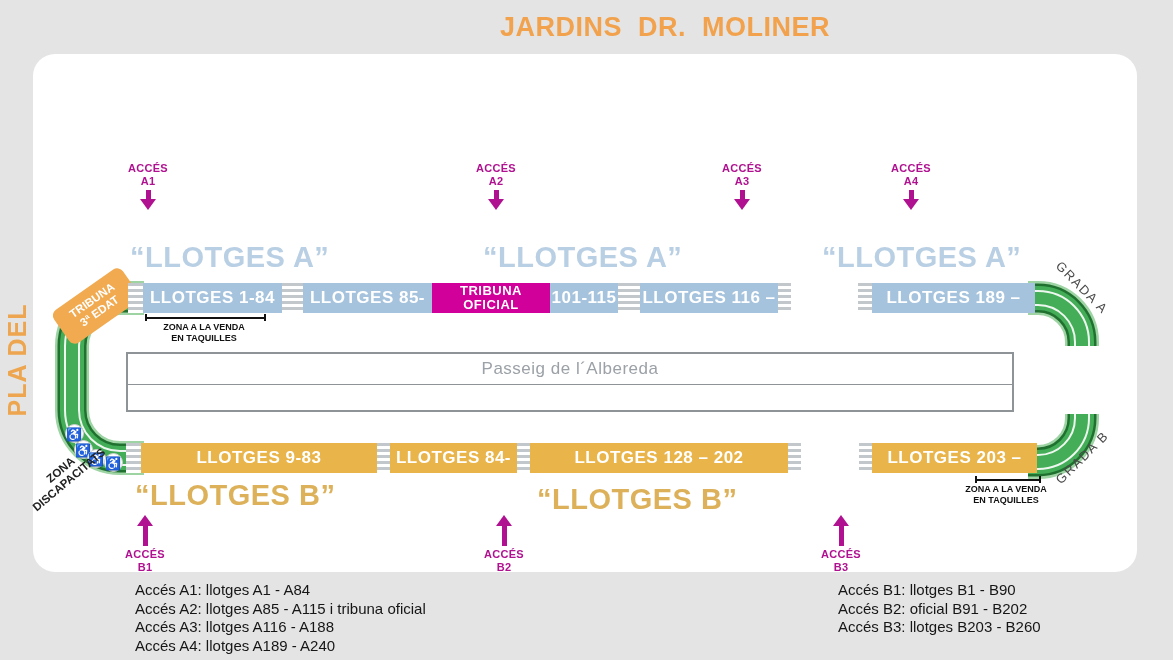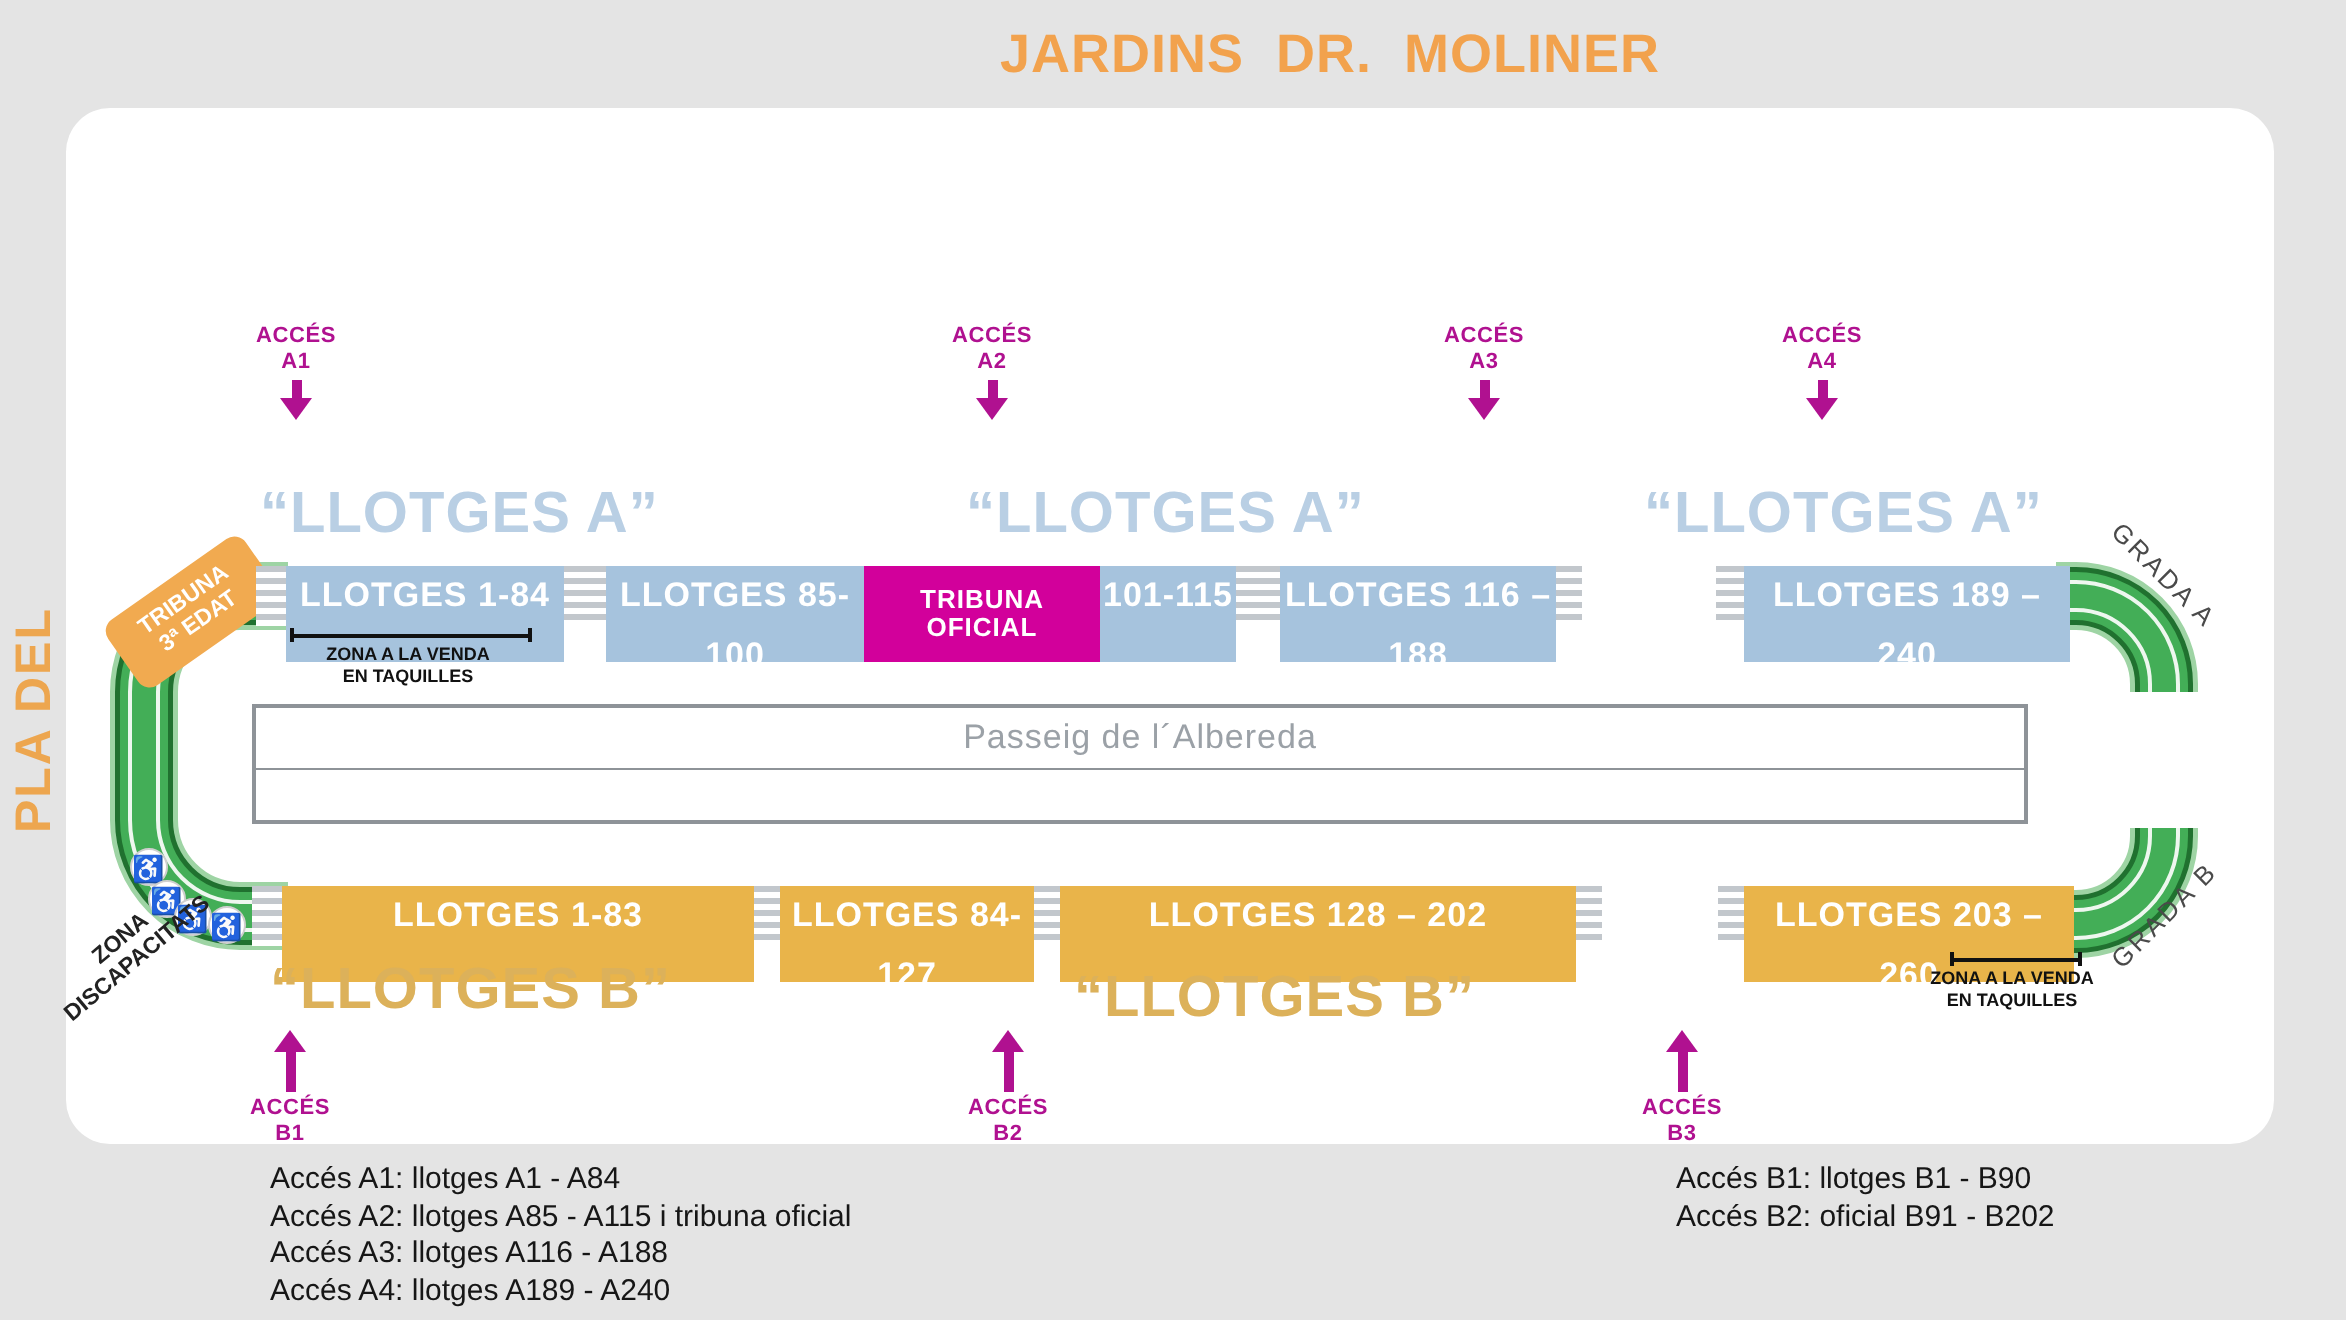--- a/index.html
+++ b/index.html
@@ -9,21 +9,21 @@
   .abs{position:absolute;}
   .title{left:330px;top:12px;width:500px;text-align:right;font-size:27px;font-weight:bold;
          color:#f2a24d;letter-spacing:.5px;word-spacing:8px;}
   .pla{left:-70px;top:345px;width:176px;height:30px;transform:rotate(-90deg);text-align:center;
        color:#eda64f;font-size:25px;font-weight:bold;letter-spacing:1px;}
   .llit{left:450px;top:596px;width:250px;text-align:center;color:#efa14b;font-size:27px;
         font-weight:bold;letter-spacing:1px;}
   .zoneA{color:#b9cfe4;}
   .zoneB{color:#dcb15a;}
   .zone{position:absolute;width:270px;font-size:29px;font-weight:600;letter-spacing:.5px;}
-  .bar{position:absolute;top:283px;height:48px;line-height:30px;text-align:center;color:#fff;
+  .bar{position:absolute;top:283px;height:30px;line-height:30px;text-align:center;color:#fff;
        font-size:17px;font-weight:bold;letter-spacing:.5px;}
   .rowB .bar{top:443px;}
   .blue{background:#a6c3dd;}
   .orange{background:#e9b44a;}
   .tribuna{background:#d2009b;display:flex;flex-direction:column;justify-content:center;line-height:14px;font-size:13px;}
   .hatch{position:absolute;top:283px;height:30px;
          background:repeating-linear-gradient(to bottom,#c2c7cc 0 3px,#ffffff 3px 6px);}
   .rowB .hatch{top:443px;}
   .access{position:absolute;width:60px;text-align:center;color:#b01190;font-weight:bold;
           font-size:11px;line-height:13px;letter-spacing:.3px;}
@@ -153,21 +153,21 @@
     <div>ZONA A LA VENDA</div>
     <div>EN TAQUILLES</div>
   </div>
 
   <div class="abs street">
     <div class="lane1">Passeig de l´Albereda</div>
   </div>
 
   <div class="rowB">
     <div class="hatch" style="left:126px;width:15px;"></div>
-    <div class="bar orange" style="left:141px;width:236px;">LLOTGES 1-83</div>
+    <div class="bar orange" style="left:141px;width:236px;">LLOTGES 9-83</div>
     <div class="hatch" style="left:377px;width:13px;"></div>
     <div class="bar orange" style="left:390px;width:127px;">LLOTGES 84-127</div>
     <div class="hatch" style="left:517px;width:13px;"></div>
     <div class="bar orange" style="left:530px;width:258px;">LLOTGES 128 – 202</div>
     <div class="hatch" style="left:788px;width:13px;"></div>
     <div class="hatch" style="left:859px;width:13px;"></div>
     <div class="bar orange" style="left:872px;width:165px;">LLOTGES 203 – 260</div>
   </div>
 
   <div class="zone zoneB" style="left:135px;top:479px;">“LLOTGES B”</div>
@@ -200,15 +200,16 @@
 
   <div class="legend" style="left:135px;top:581px;">
     <div>Accés A1: llotges A1 - A84</div>
     <div>Accés A2: llotges A85 - A115 i tribuna oficial</div>
     <div>Accés A3: llotges A116 - A188</div>
     <div>Accés A4: llotges A189 - A240</div>
   </div>
   <div class="legend" style="left:838px;top:581px;">
     <div>Accés B1: llotges B1 - B90</div>
     <div>Accés B2: oficial B91 - B202</div>
+    <div>Accés B3: llotges B203 - B260</div>
   </div>
 
 </div>
 
 </body></html>

